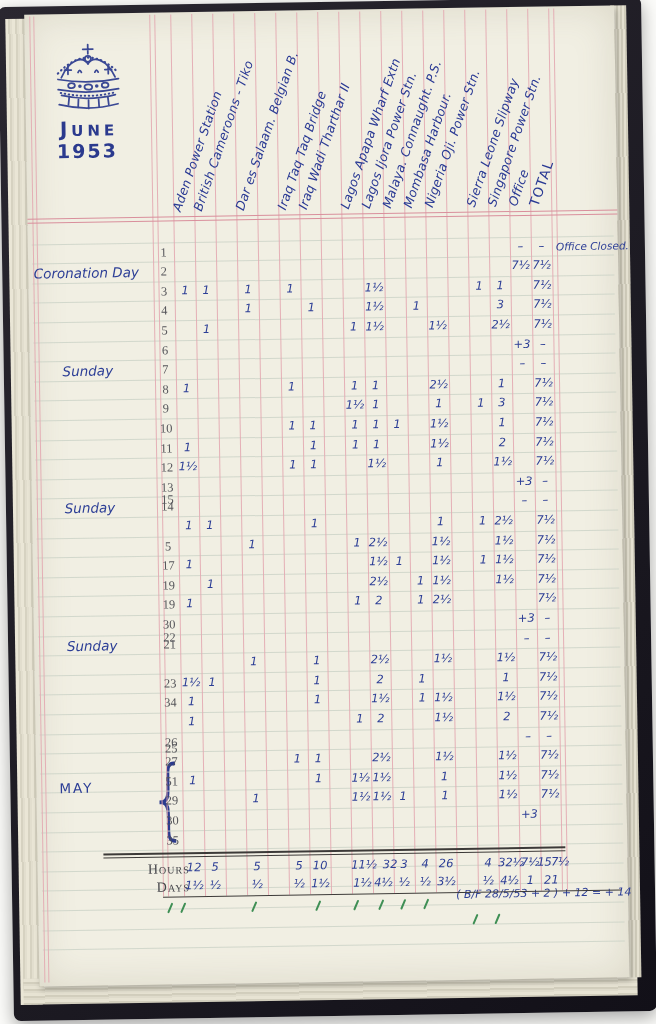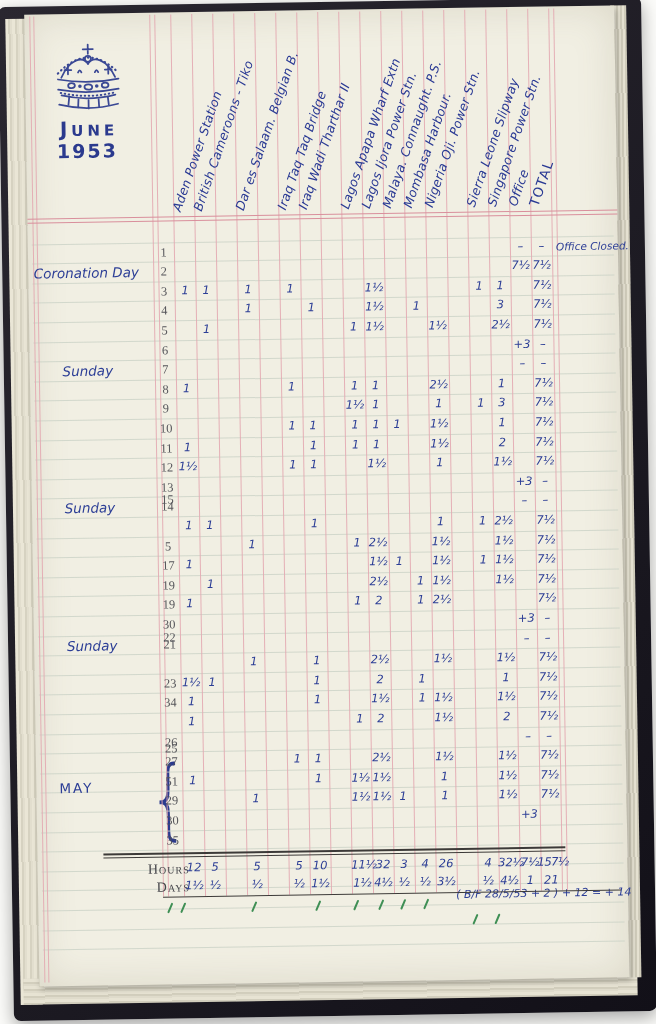--- a/index.html
+++ b/index.html
@@ -352,21 +352,21 @@
           <div class="e blackline" style="left:66px;top:840px;width:462px;"></div>
           <div class="e blackline" style="left:66px;top:843.8px;width:462px;height:1px;"></div>
           <div class="e serifcaps" style="left:60px;top:849px;width:92px;text-align:right;">Hours</div>
           <div class="e serifcaps" style="left:60px;top:867px;width:92px;text-align:right;">Days</div>
           <div class="e cell ink" style="left:145.5px;top:849px;">12</div>
           <div class="e cell ink" style="left:166.5px;top:849px;">5</div>
           <div class="e cell ink" style="left:208.5px;top:849px;">5</div>
           <div class="e cell ink" style="left:250.5px;top:849px;">5</div>
           <div class="e cell ink" style="left:271.5px;top:849px;">10</div>
           <div class="e cell ink" style="left:313.5px;top:849px;">11½</div>
-          <div class="e cell ink" style="left:334.5px;top:849px;">32</div>
+          <div class="e cell ink" style="left:334.5px;top:849px;padding-left:7px;">32</div>
           <div class="e cell ink" style="left:355.5px;top:849px;">3</div>
           <div class="e cell ink" style="left:376.5px;top:849px;">4</div>
           <div class="e cell ink" style="left:397.5px;top:849px;">26</div>
           <div class="e cell ink" style="left:439.5px;top:849px;">4</div>
           <div class="e cell ink" style="left:460.5px;top:849px;">32½</div>
           <div class="e cell ink" style="left:481.5px;top:849px;">7½</div>
           <div class="e cell ink" style="left:502.5px;top:849px;width:34px;left:498.5px;letter-spacing:-.5px;">157½</div>
           <div class="e cell ink" style="left:145.5px;top:867px">1½</div>
           <div class="e cell ink" style="left:166.5px;top:867px">½</div>
           <div class="e cell ink" style="left:208.5px;top:867px">½</div>

